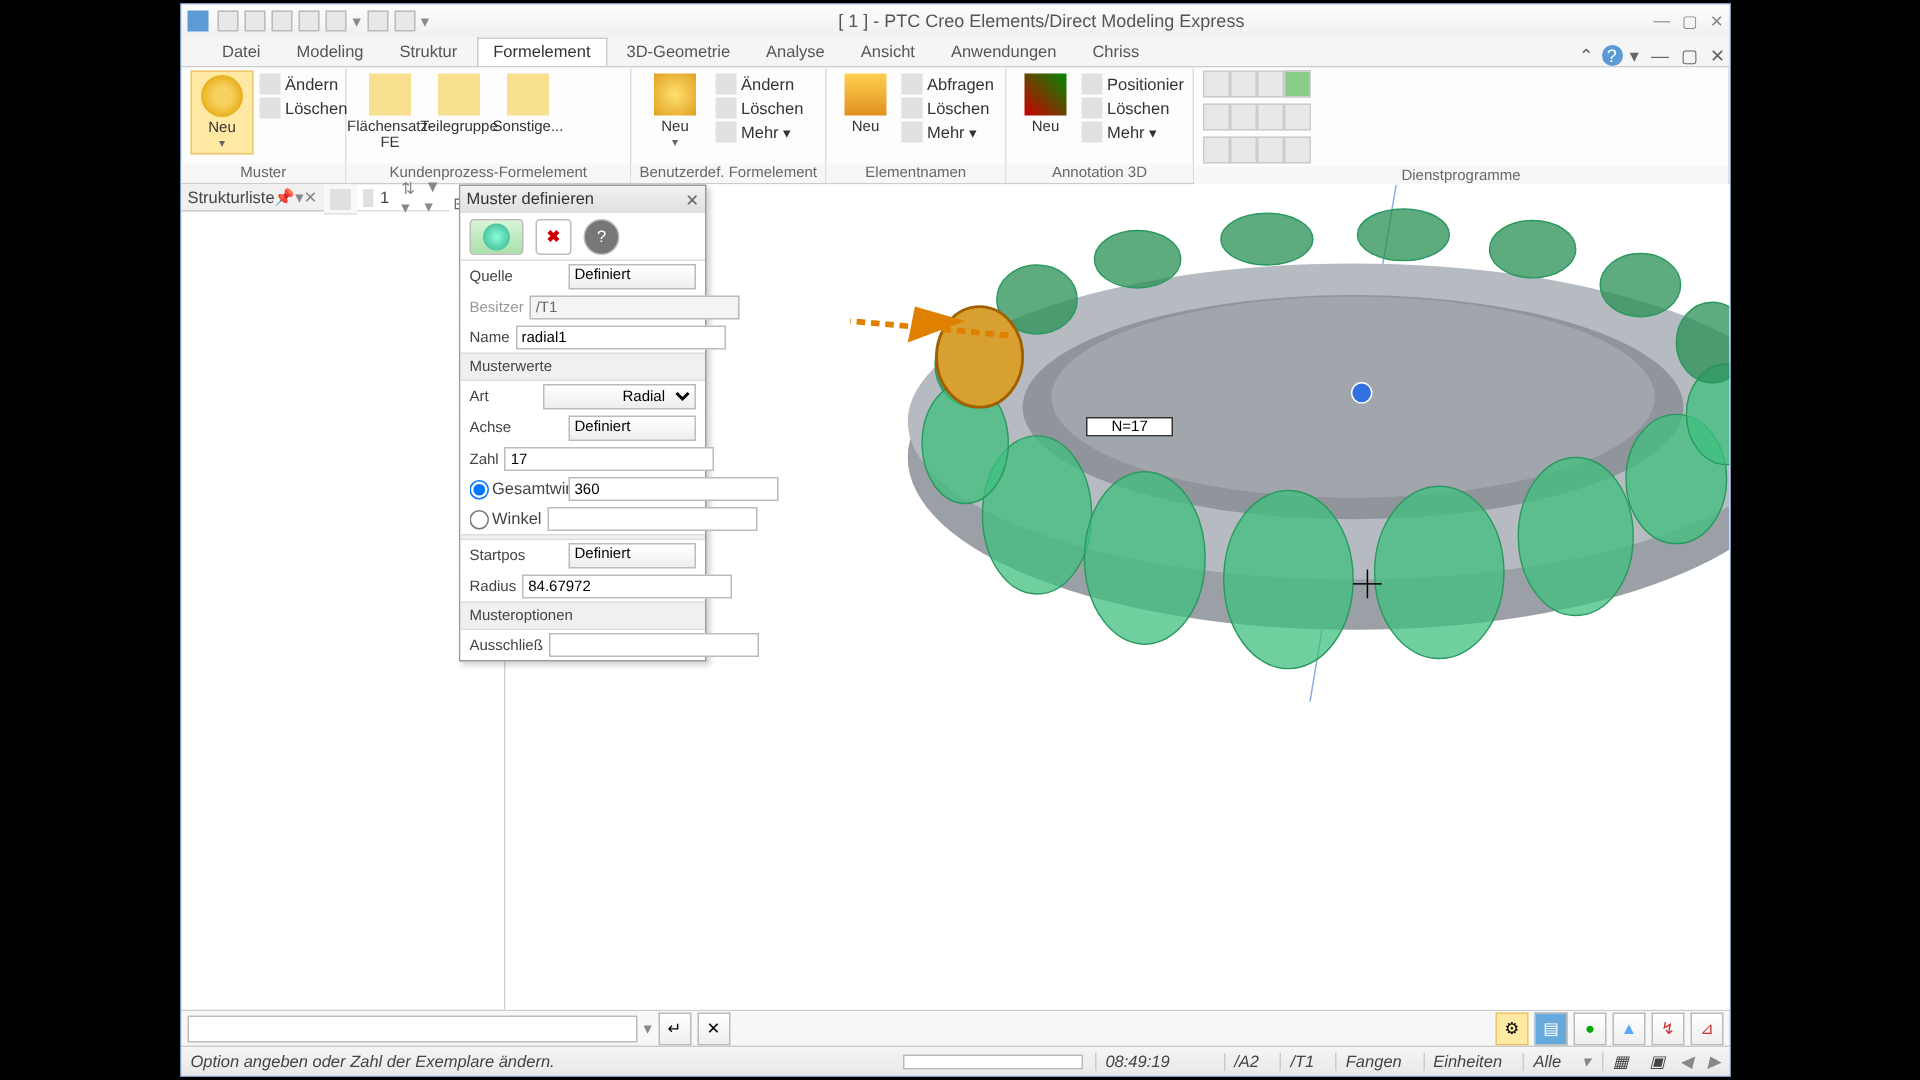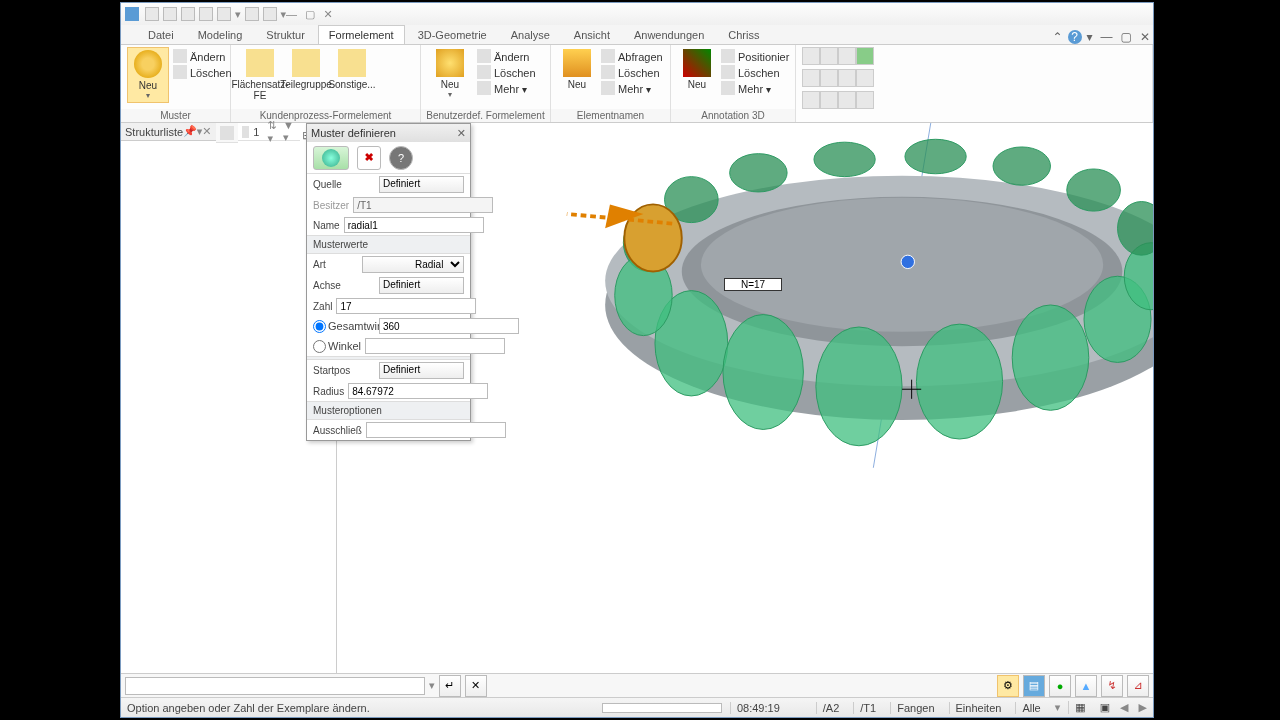--- a/index.html
+++ b/index.html
@@ -63,21 +63,21 @@
 .dialog .row .rinput { flex: 1; height: 16px; border: 1px solid #bbb; padding: 0 3px; font-size: 10px; background: #fff; }
 .dialog .row .rinput.ro { background: #f4f4f4; color: #666; }
 .dialog .row .rbtn { flex: 1; height: 17px; border: 1px solid #bbb; background: linear-gradient(#fff,#eee); font-size: 10px; text-align: left; padding: 1px 3px; cursor: pointer; }
 .dialog .row select.rbtn { appearance: auto; padding-left: 48px; }
 .dialog .row input[type=radio] { margin-right: 2px; }
 .cmdbar { height: 24px; border-top: 1px solid #ccc; background: #f7f7f7; display: flex; align-items: center; padding: 0 4px; gap: 4px; }
 .cmdbar .cmdinput { flex: 0 0 300px; height: 18px; border: 1px solid #bbb; background: #fff; }
 .cmdbar .spacer { flex: 1; }
 .cmdbar .cbtn { width: 22px; height: 22px; border: 1px solid #bbb; background: linear-gradient(#fff,#eee); display: flex; align-items: center; justify-content: center; cursor: pointer; }
 .cmdbar .cbtn.active { background: #ffe9a3; border-color: #f0c36d; }
-.statusbar { height: 20px; background: linear-gradient(#f5f5f5,#e8e8e8); border-top: 1px solid #ccc; display: flex; align-items: center; padding: 0 6px; font-size: 10px; color: #444; gap: 8px; }
+.statusbar { height: 20px; background: linear-gradient(#f5f5f5,#e8e8e8); border-top: 1px solid #ccc; display: flex; align-items: center; padding: 0 6px; font-size: 10px; color: #444; gap: 8px; font-style: italic; }
 .statusbar .spacer { flex: 1; }
 .statusbar .sseg { border-left: 1px solid #ccc; padding: 0 6px; }
 .statusbar .progress { width: 120px; height: 10px; border: 1px solid #bbb; background: #fff; }
 .viewport svg { position: absolute; inset: 0; }
 .annotation { position: absolute; background: #fff; border: 1px solid #333; padding: 0 16px; font-size: 10px; }
 </style>
 </head>
 <body>
 
 <div class="app-window">
@@ -88,20 +88,21 @@
       <div class="qicon"></div>
       <div class="qicon"></div>
       <div class="qicon"></div>
       <div class="qicon"></div>
       <div class="qicon"></div>
       <span style="color:#888;">▾</span>
       <div class="qicon"></div>
       <div class="qicon"></div>
       <span style="color:#888;">▾</span>
     </div>
+    <div class="title">[ 1 ] - PTC Creo Elements/Direct Modeling Express</div>
     <div class="winbtns">
       <span>—</span>
       <span>▢</span>
       <span>✕</span>
     </div>
   </div>
 
   <div class="ribbon-tabs">
     <div class="tab">Datei</div>
     <div class="tab">Modeling</div>
@@ -241,20 +242,21 @@
             <div class="ricon"></div>
             <div class="ricon"></div>
             <div class="ricon"></div>
           </div>
         <div class="iconcol">
             <div class="ricon" style="background:#8c8;"></div>
             <div class="ricon"></div>
             <div class="ricon"></div>
           </div>
       </div>
+      <div class="glabel">Dienstprogramme</div>
     </div>
   </div>
 
   <div class="content">
 
     <div class="sidepanel">
       <div class="phead">
         <span>Strukturliste</span>
         <div class="spacer"></div>
         <span style="color:#888;">📌</span>

